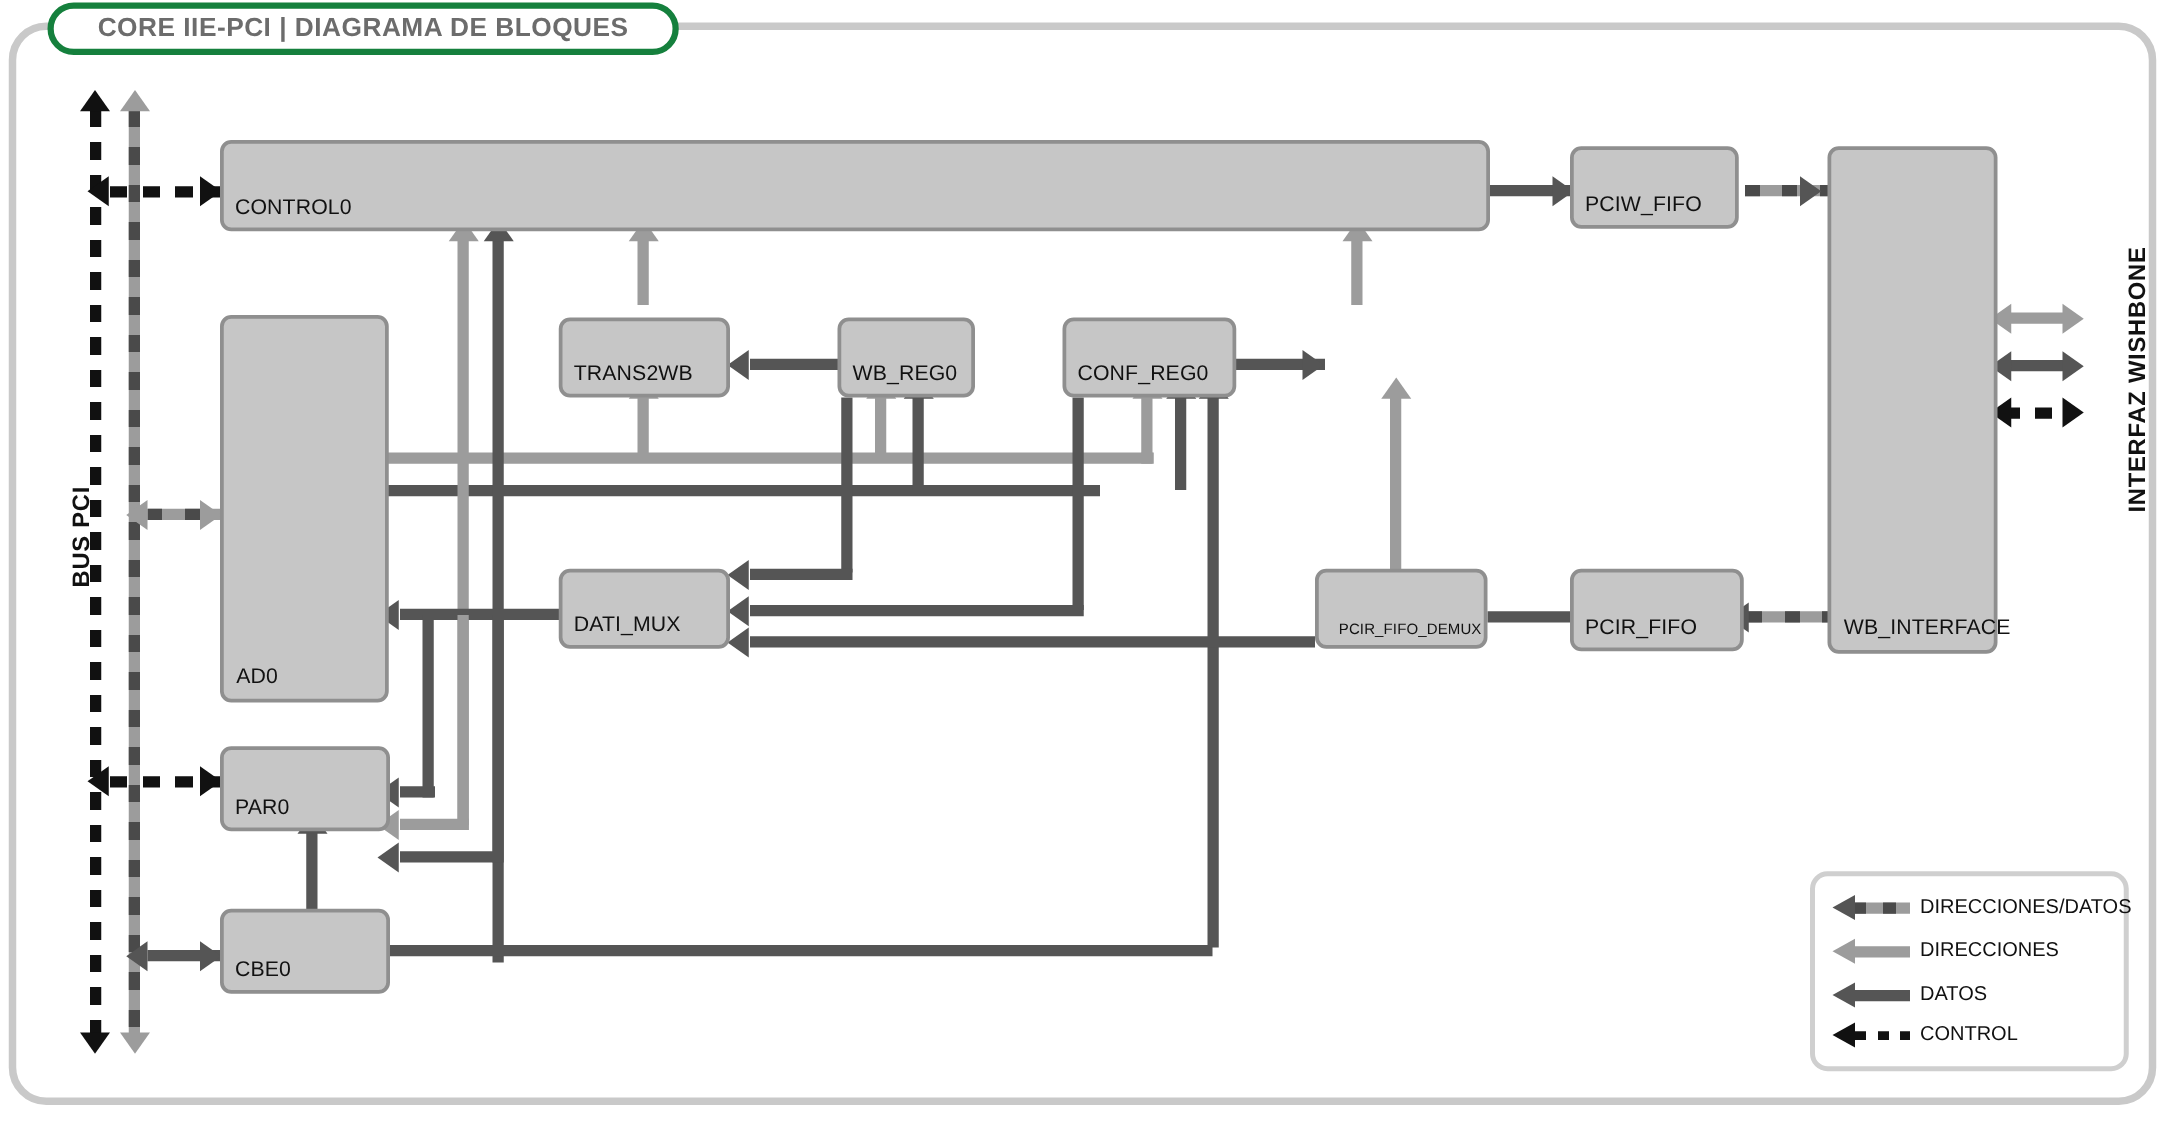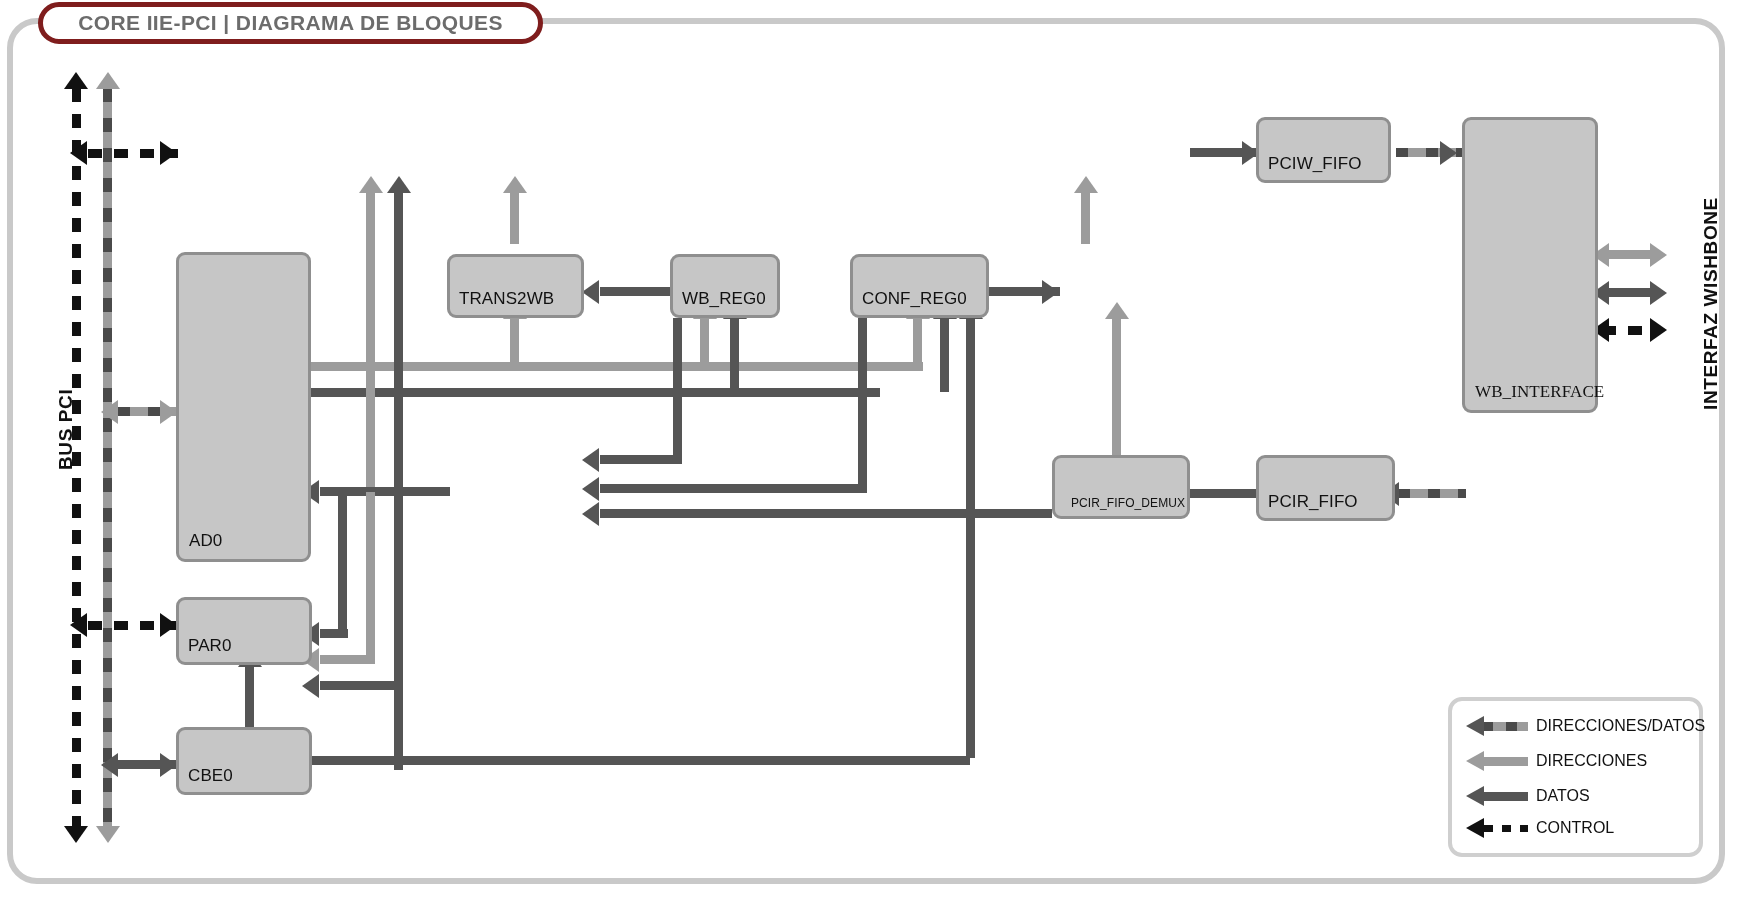--- a/index.html
+++ b/index.html
@@ -21,21 +21,21 @@
     border-radius:30px;
     box-sizing:border-box;
     background:transparent;
   }
 
   
   #title-pill{
     position:absolute;
     left:38px;top:2px;
     width:505px;height:42px;
-    border:5px solid #7f1d1d;
+    border:5px solid #15803d;
     border-radius:21px;
     background:#ffffff;
     box-sizing:border-box;
     display:flex;align-items:center;justify-content:center;
     z-index:10;
   }
   #title-pill span{
     font-size:21px;font-weight:bold;letter-spacing:.4px;
     color:#6c6c6c;white-space:nowrap;
   }
@@ -245,20 +245,23 @@
 
   <div class="ln v c-dat" style="left:394px;top:492px;height:198px;"></div>
   <div class="ln h c-dat" style="left:320px;top:681px;width:82px;"></div>
   <div class="ah l" style="left:302px;top:674px;"></div>
 
   <div class="ln v c-dat" style="left:245px;top:665px;height:70px;"></div>
   <div class="ah u" style="left:238px;top:650px;"></div>
 
   <div class="ln h c-dat" style="left:310px;top:756px;width:660px;"></div>
 
+  <div class="blk" id="blk-control0" style="left:176px;top:112px;width:1016px;height:73px;">
+    <span class="lbl">CONTROL0</span>
+  </div>
 
   <div class="blk tall" id="blk-ad0" style="left:176px;top:252px;width:135px;height:310px;">
     <span class="lbl">AD0</span>
   </div>
 
   <div class="blk" id="blk-trans2wb" style="left:447px;top:254px;width:137px;height:64px;">
     <span class="lbl">TRANS2WB</span>
   </div>
 
   <div class="blk" id="blk-wbreg0" style="left:670px;top:254px;width:110px;height:64px;">
@@ -267,24 +270,27 @@
 
   <div class="blk" id="blk-confreg0" style="left:850px;top:254px;width:139px;height:64px;">
     <span class="lbl">CONF_REG0</span>
   </div>
 
 
   <div class="blk" id="blk-pciwfifo" style="left:1256px;top:117px;width:135px;height:66px;">
     <span class="lbl">PCIW_FIFO</span>
   </div>
 
-  <div class="blk tall" id="blk-wbinterface" style="left:1462px;top:117px;width:136px;height:296px;font-family:Liberation Serif, serif;">
+  <div class="blk tall" id="blk-wbinterface" style="left:1462px;top:117px;width:136px;height:406px;">
     <span class="lbl">WB_INTERFACE</span>
   </div>
 
+  <div class="blk" id="blk-datimux" style="left:447px;top:455px;width:137px;height:64px;">
+    <span class="lbl">DATI_MUX</span>
+  </div>
 
   <div class="blk" id="blk-demux" style="left:1052px;top:455px;width:138px;height:64px;">
     <span class="lbl" style="font-size:12px;left:16px;">PCIR_FIFO_DEMUX</span>
   </div>
 
   <div class="blk" id="blk-pcirfifo" style="left:1256px;top:455px;width:139px;height:66px;">
     <span class="lbl">PCIR_FIFO</span>
   </div>
 
   <div class="blk" id="blk-par0" style="left:176px;top:597px;width:136px;height:68px;">

